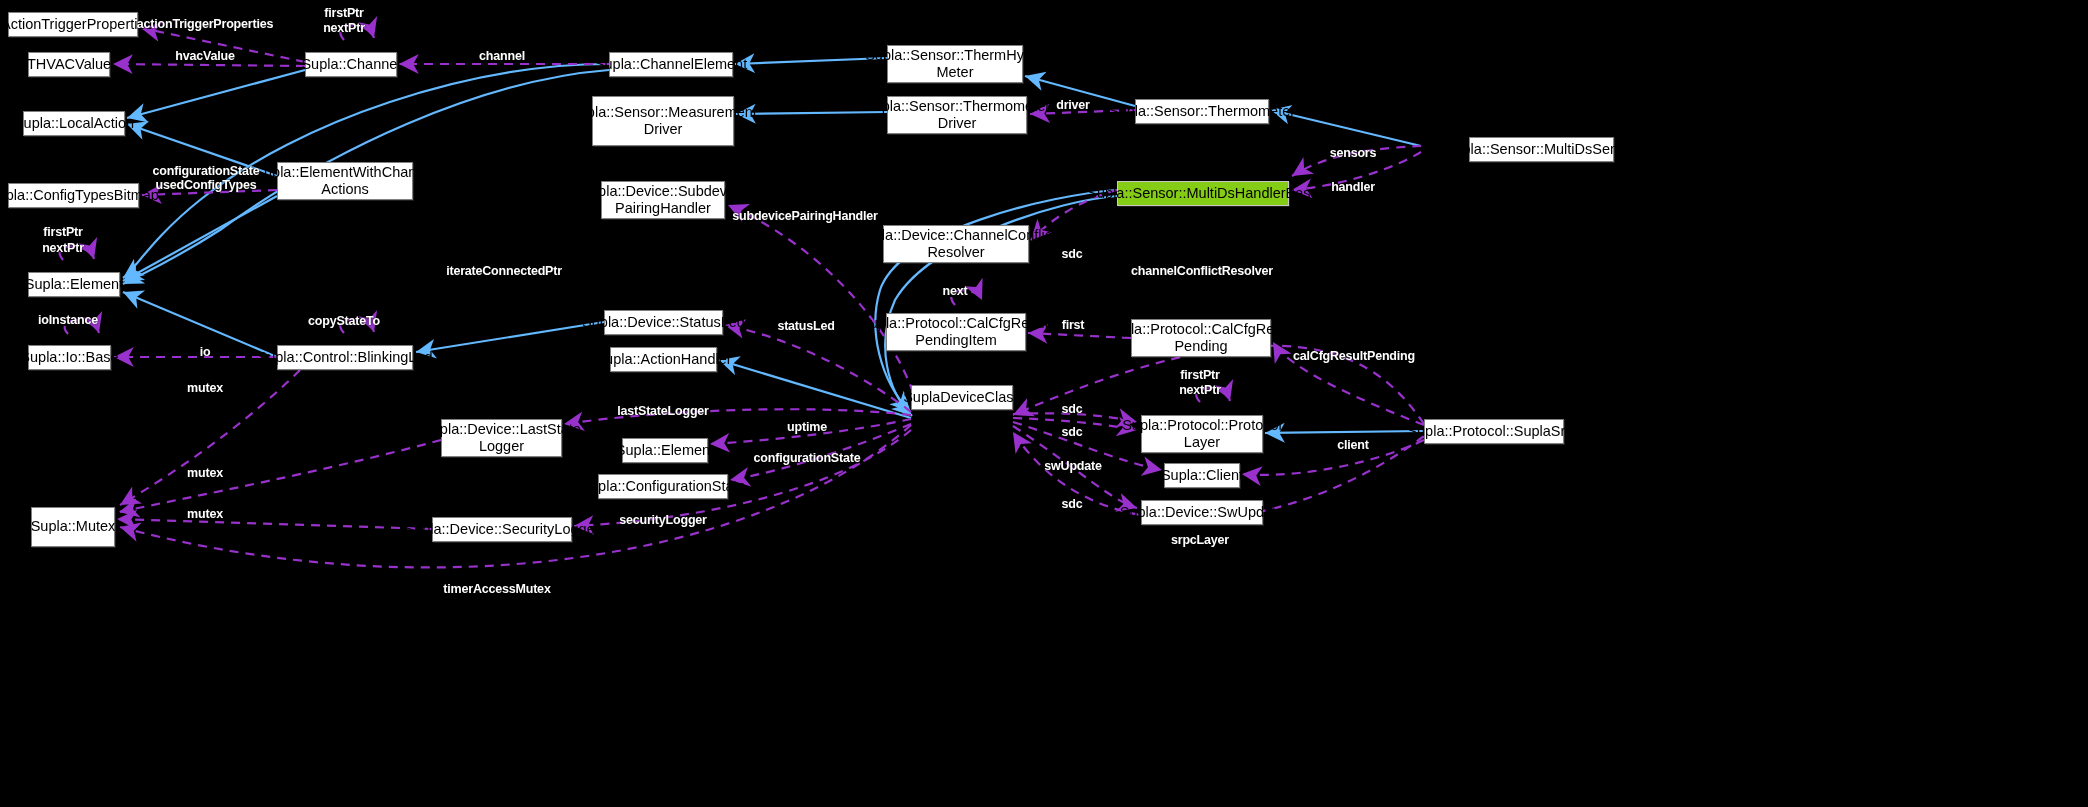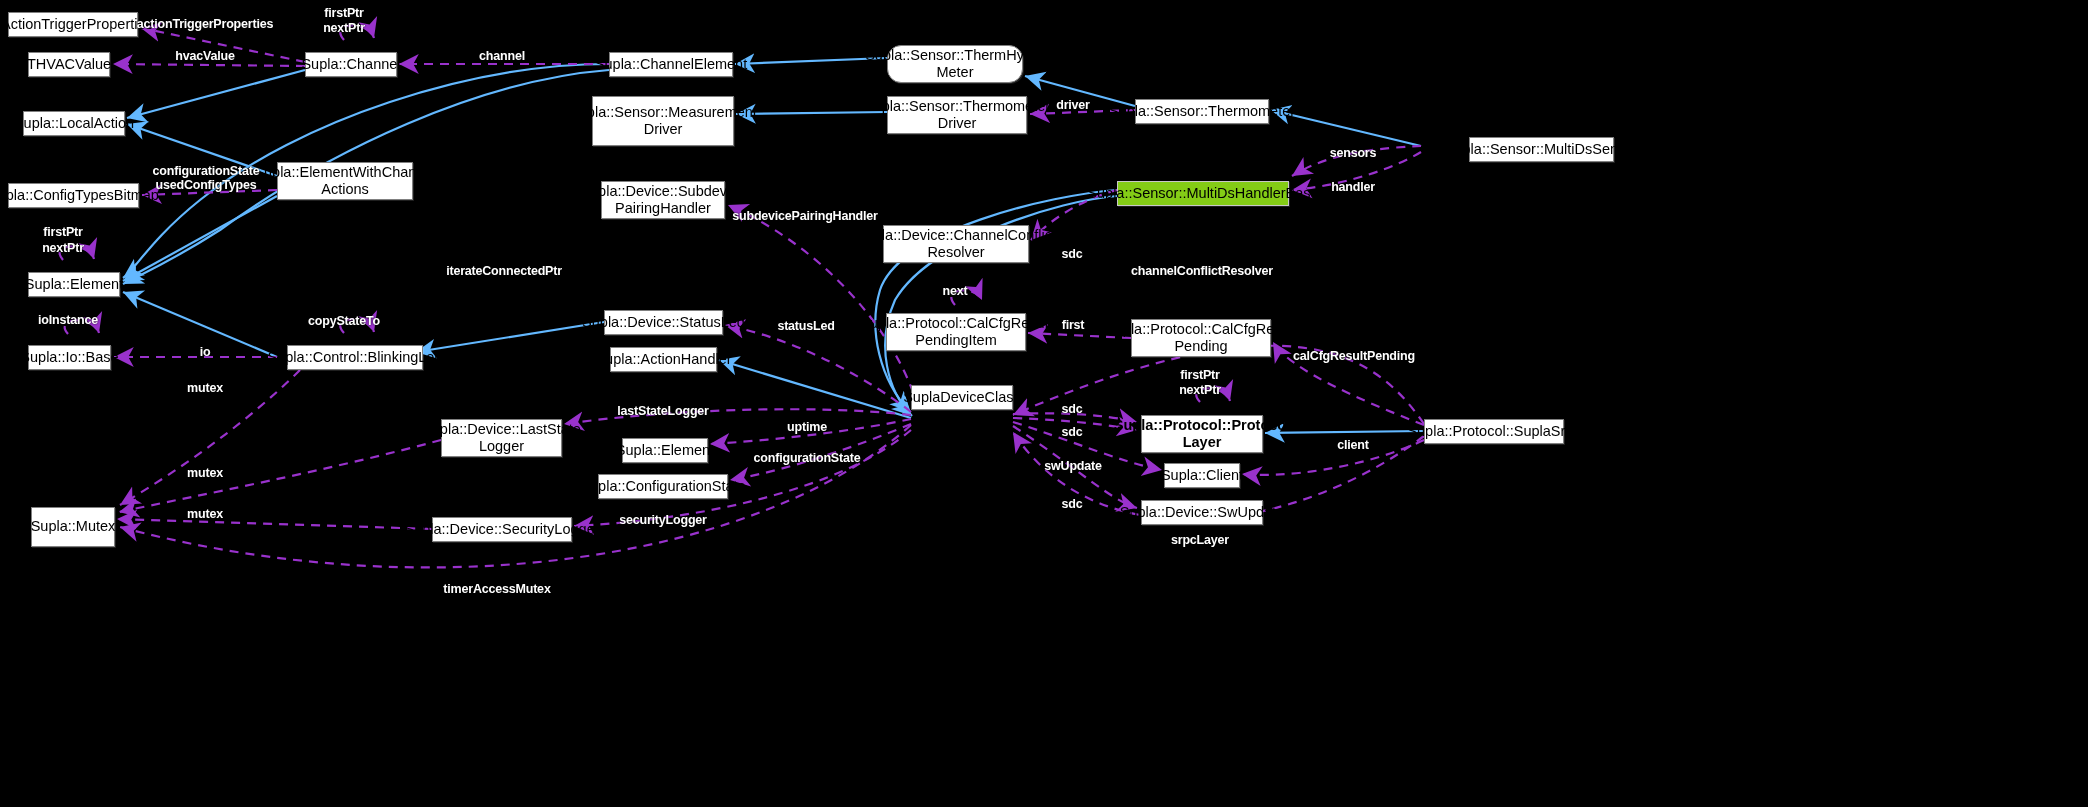--- a/index.html
+++ b/index.html
@@ -86,48 +86,48 @@
   <div class="nodes">
       <div class="node" style="left: 8px; top: 12px; width: 130px; height: 25px;">TActionTriggerProperties</div>
       <div class="node" style="left: 28px; top: 52px; width: 82px; height: 25px;">THVACValue</div>
       <div class="node" style="left: 305px; top: 52px; width: 92px; height: 25px;">Supla::Channel</div>
       <div class="node" style="left: 23px; top: 111px; width: 102px; height: 25px;">Supla::LocalAction</div>
       <div class="node" style="left: 8px; top: 183px; width: 131px; height: 25px;">Supla::ConfigTypesBitmap</div>
       <div class="node" style="left: 277px; top: 162px; width: 136px; height: 38px;">Supla::ElementWithChannel
 Actions</div>
       <div class="node" style="left: 28px; top: 272px; width: 92px; height: 25px;">Supla::Element</div>
       <div class="node" style="left: 28px; top: 345px; width: 83px; height: 25px;">Supla::Io::Base</div>
-      <div class="node" style="left: 277px; top: 345px; width: 136px; height: 25px; margin-left: 10px;">Supla::Control::BlinkingLed</div>
+      <div class="node" style="left: 277px; top: 345px; width: 136px; height: 25px;">Supla::Control::BlinkingLed</div>
       <div class="node" style="left: 31px; top: 507px; width: 84px; height: 40px;">Supla::Mutex</div>
       <div class="node" style="left: 441px; top: 419px; width: 121px; height: 38px;">Supla::Device::LastState
 Logger</div>
       <div class="node" style="left: 622px; top: 438px; width: 86px; height: 25px;">Supla::Element</div>
       <div class="node" style="left: 598px; top: 474px; width: 130px; height: 25px;">Supla::ConfigurationState</div>
       <div class="node" style="left: 432px; top: 517px; width: 140px; height: 25px;">Supla::Device::SecurityLogger</div>
       <div class="node" style="left: 609px; top: 52px; width: 124px; height: 25px;">Supla::ChannelElement</div>
       <div class="node" style="left: 592px; top: 96px; width: 142px; height: 50px;">Supla::Sensor::Measurement
 Driver</div>
       <div class="node" style="left: 601px; top: 181px; width: 124px; height: 38px;">Supla::Device::Subdevice
 PairingHandler</div>
       <div class="node" style="left: 604px; top: 310px; width: 119px; height: 25px;">Supla::Device::StatusLed</div>
       <div class="node" style="left: 610px; top: 347px; width: 107px; height: 25px;">Supla::ActionHandler</div>
-      <div class="node" style="left: 887px; top: 45px; width: 136px; height: 38px; border-radius: 14px;">Supla::Sensor::ThermHygro
+      <div class="node" style="left: 887px; top: 45px; width: 136px; height: 38px;">Supla::Sensor::ThermHygro
 Meter</div>
       <div class="node" style="left: 887px; top: 96px; width: 140px; height: 38px;">Supla::Sensor::Thermometer
 Driver</div>
       <div class="node" style="left: 883px; top: 225px; width: 146px; height: 38px;">Supla::Device::ChannelConflict
 Resolver</div>
       <div class="node" style="left: 886px; top: 313px; width: 140px; height: 38px;">Supla::Protocol::CalCfgResult
 PendingItem</div>
       <div class="node" style="left: 911px; top: 385px; width: 102px; height: 25px;">SuplaDeviceClass</div>
       <div class="node" style="left: 1135px; top: 99px; width: 134px; height: 25px;">Supla::Sensor::Thermometer</div>
       <div class="node hl" style="left: 1117px; top: 181px; width: 172px; height: 25px;">Supla::Sensor::MultiDsHandlerBase</div>
       <div class="node" style="left: 1131px; top: 319px; width: 140px; height: 38px;">Supla::Protocol::CalCfgResult
 Pending</div>
-      <div class="node" style="left: 1141px; top: 415px; width: 122px; height: 38px; font-weight: bold;">Supla::Protocol::Protocol
+      <div class="node" style="left: 1141px; top: 415px; width: 122px; height: 38px;">Supla::Protocol::Protocol
 Layer</div>
       <div class="node" style="left: 1164px; top: 463px; width: 76px; height: 25px;">Supla::Client</div>
       <div class="node" style="left: 1141px; top: 500px; width: 122px; height: 25px;">Supla::Device::SwUpdate</div>
       <div class="node" style="left: 1421px; top: 137px; width: 145px; height: 25px; margin-left: 48px;">Supla::Sensor::MultiDsSensor</div>
       <div class="node" style="left: 1424px; top: 419px; width: 140px; height: 25px;">Supla::Protocol::SuplaSrpc</div>
     </div>
   <div class="labels">
       <div class="elabel" style="left: 205px; top: 24px;">actionTriggerProperties</div>
       <div class="elabel" style="left: 344px; top: 13px;">firstPtr</div>
       <div class="elabel" style="left: 344px; top: 28px;">nextPtr</div>

